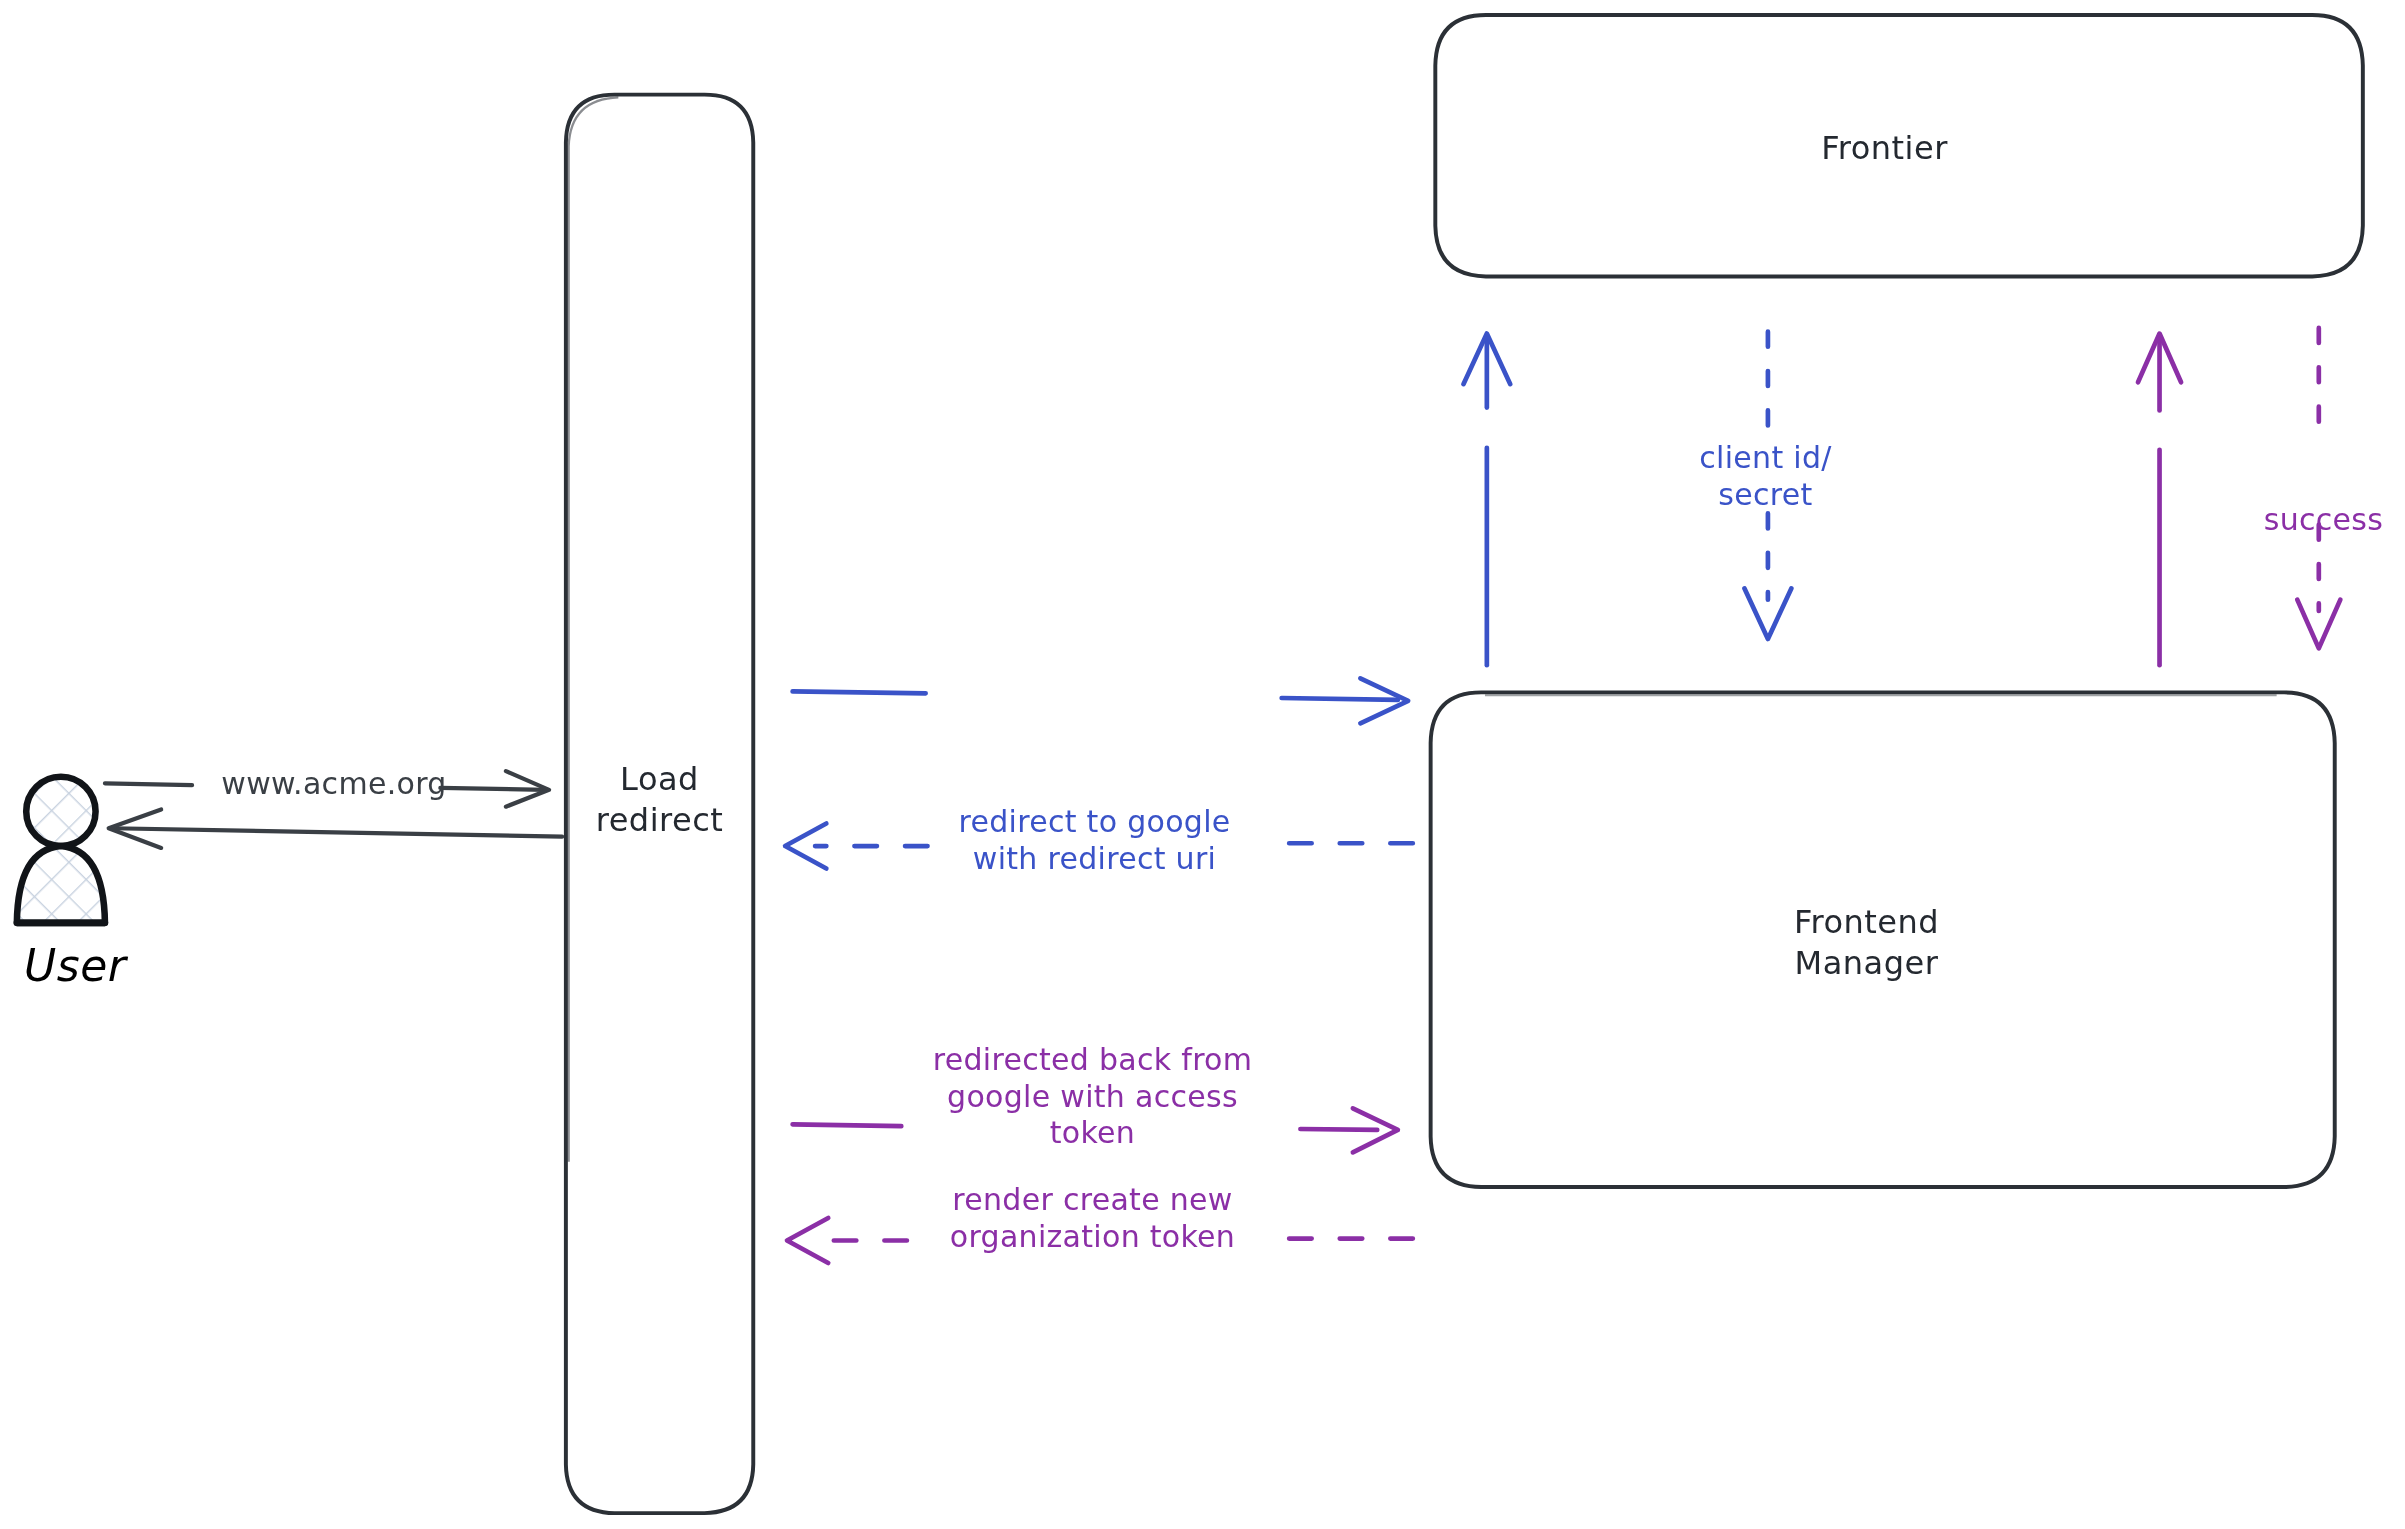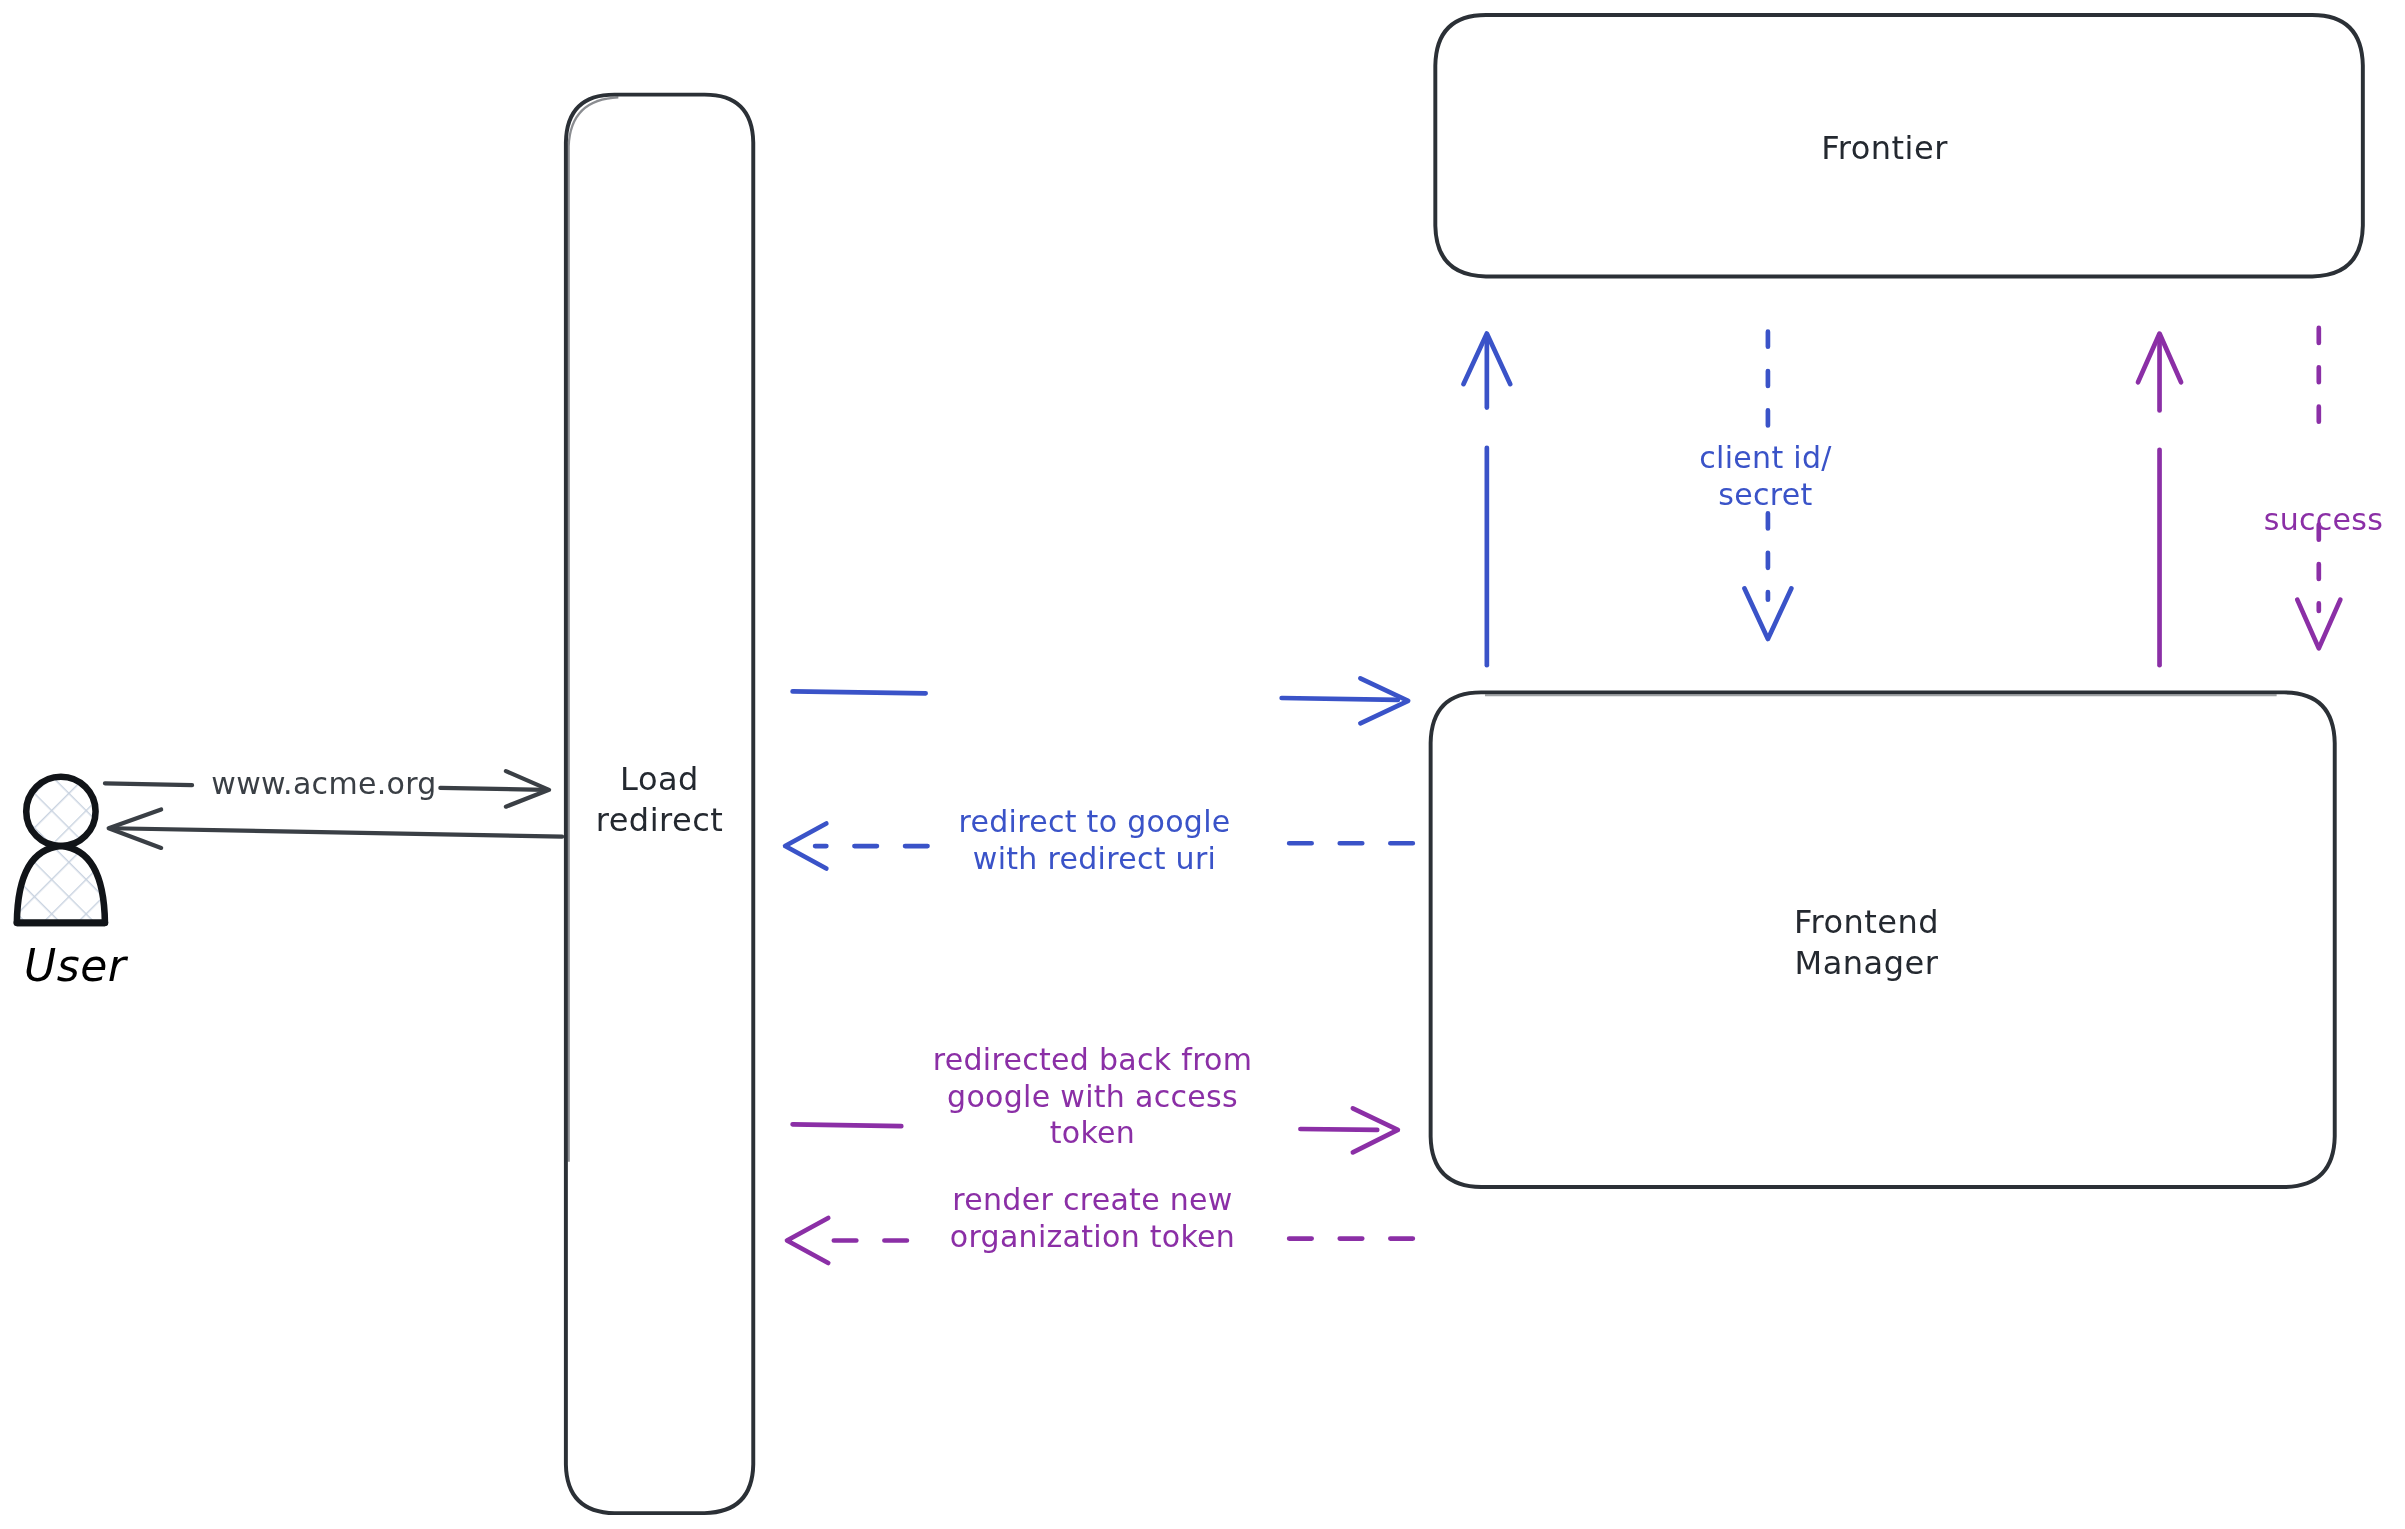--- a/index.html
+++ b/index.html
@@ -157,21 +157,21 @@
   <div class="node-label" style="left:566px; top:759px; width:187px;">Load
 redirect</div>
 
   <div class="node-label" style="left:1431px; top:902px; width:871px;">Frontend
 Manager</div>
 
   <div class="node-label" style="left:1435px; top:128px; width:899px;">Frontier</div>
 
   <div class="actor-label" style="left:24px; top:940px;">User</div>
 
-  <div class="edge-label dark" style="left:193px; top:766px; width:262px;">www.acme.org</div>
+  <div class="edge-label dark" style="left:203px; top:766px; width:262px;">www.acme.org</div>
 
 
   <div class="edge-label blue" style="left:1658px; top:440px; width:215px;">client id/
 secret</div>
 
 
   <div class="edge-label purple" style="left:2242px; top:468px; width:163px;margin-top:34px;">success</div>
 
 
   <div class="edge-label blue" style="left:911px; top:804px; width:367px;">redirect to google

